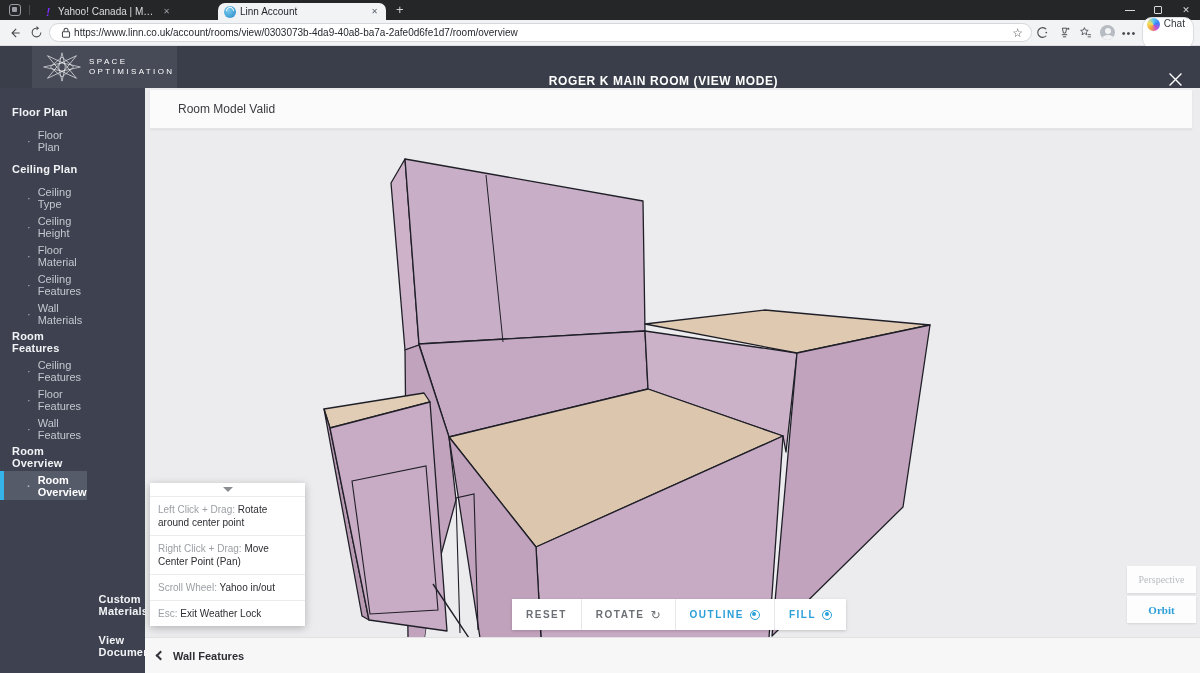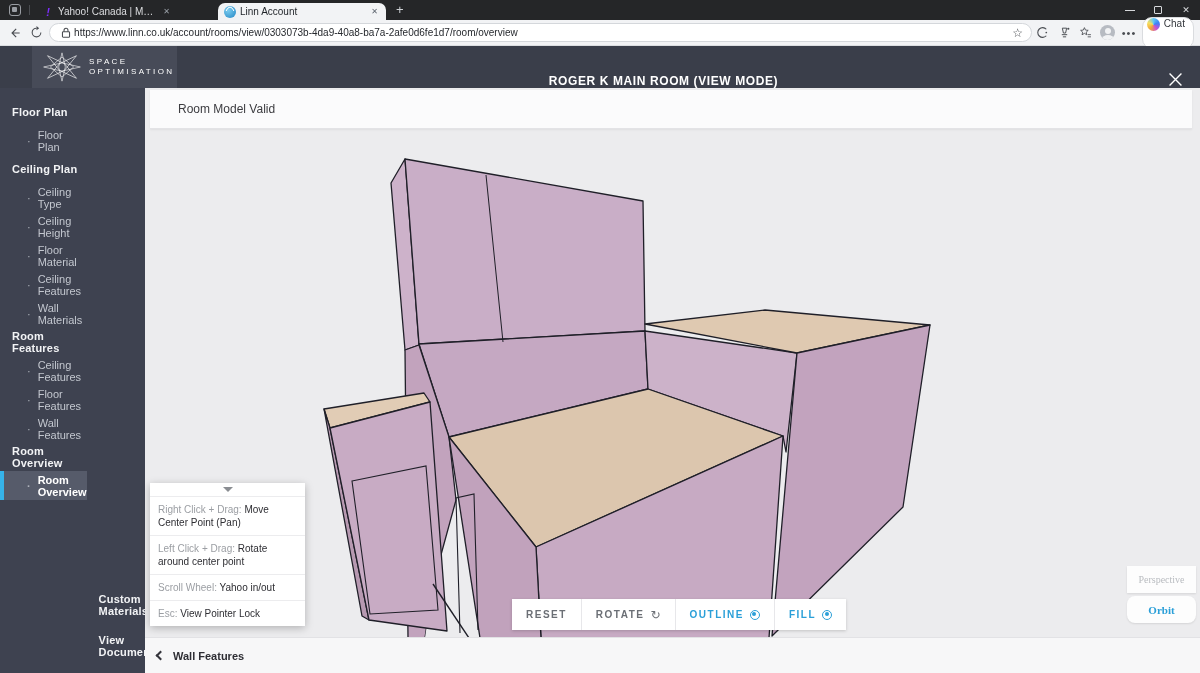--- a/index.html
+++ b/index.html
@@ -72,21 +72,21 @@
   .toolbar3d { position:absolute; left:367px; top:511px; height:31px; display:flex; background:#fff; box-shadow:0 1px 3px rgba(0,0,0,0.18); }
   .tb-btn { display:flex; align-items:center; justify-content:center; gap:6px; font-size:10px; font-weight:bold; letter-spacing:1.5px; color:#6b6f75; border-right:1px solid #e7e7ea; padding:0 14px; }
   .tb-btn:last-child { border-right:none;justify-content:space-between; }
   .tb-btn.blue { color:#2a9fd8; }
   .rot-icon { font-size:12px; font-weight:normal; letter-spacing:0; }
   .radio { width:10px; height:10px; border:1.5px solid #2a9fd8; border-radius:50%; position:relative; }
   .radio::after { content:""; position:absolute; left:1.5px; top:1.5px; width:4px; height:4px; background:#2a9fd8; border-radius:50%; }
 
   .view-switch { position:absolute; left:982px; top:478px; width:69px; display:flex; flex-direction:column; gap:3px;font-family:Liberation Serif, serif; }
   .vbtn { height:27px; background:#fdfdfd; box-shadow:0 1px 2px rgba(0,0,0,0.1); display:flex; align-items:center; justify-content:center; font-size:10px; color:#b9bcc0; }
-  .vbtn.active { color:#2a9fd8; font-weight:bold; font-size:11px;border-radius:8px; }
+  .vbtn.active { color:#2a9fd8; font-weight:bold; font-size:11px; }
 
   .bottombar { position:absolute; left:145px; top:637px; width:1055px; height:36px; background:#f7f7f8; border-top:1px solid #e2e2e5; display:flex; align-items:center; }
   .back-link { display:flex; align-items:center; gap:9px; margin-left:12px; }
   .chev-left { width:7px; height:7px; border-left:2px solid #35353c; border-bottom:2px solid #35353c; transform:rotate(45deg); }
   .back-label { font-size:11px; font-weight:bold; color:#2e2e34; }
 </style>
 </head>
 <body>
 
 <div class="titlebar">
@@ -279,24 +279,24 @@
 
   <div class="banner">
     <span>Room Model Valid</span>
   </div>
 
   <div class="help-panel">
     <div class="help-collapse">
       <span class="tri-down"></span>
     </div>
     <div>
+        <div class="help-row"><span class="hk">Left Click + Drag: </span><span class="hv">Rotate around center point</span></div>
         <div class="help-row"><span class="hk">Right Click + Drag: </span><span class="hv">Move Center Point (Pan)</span></div>
-        <div class="help-row"><span class="hk">Left Click + Drag: </span><span class="hv">Rotate around center point</span></div>
         <div class="help-row"><span class="hk">Scroll Wheel: </span><span class="hv">Yahoo in/out</span></div>
-        <div class="help-row"><span class="hk">Esc: </span><span class="hv">View Pointer Lock</span></div>
+        <div class="help-row"><span class="hk">Esc: </span><span class="hv">Exit Weather Lock</span></div>
       </div>
   </div>
 
   <div class="toolbar3d">
       <div class="tb-btn">
         <span>RESET</span>
       </div>
       <div class="tb-btn">
         <span>ROTATE</span>
         <span class="rot-icon">↻</span>

